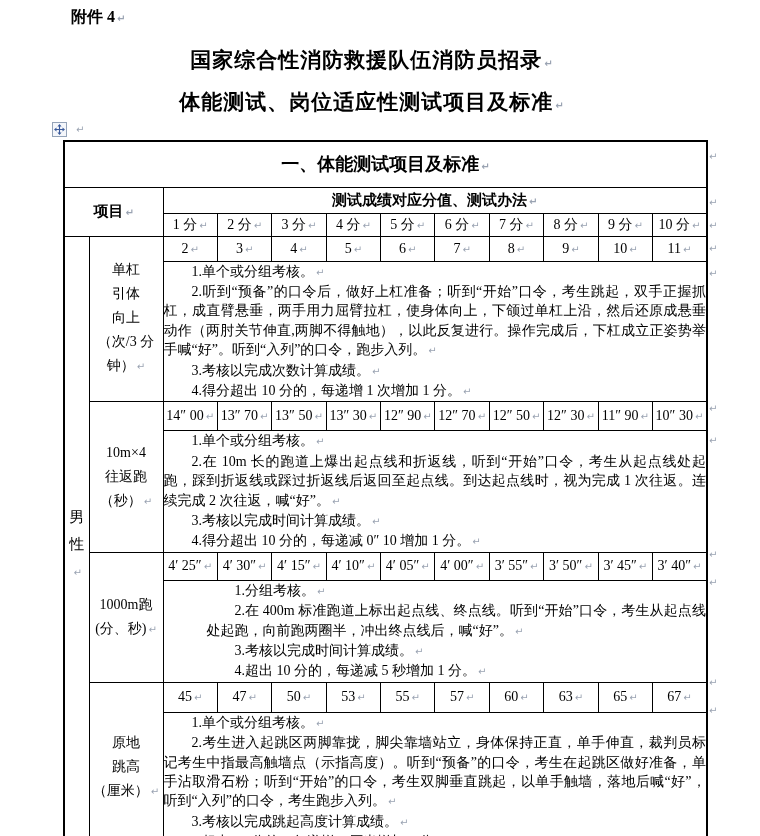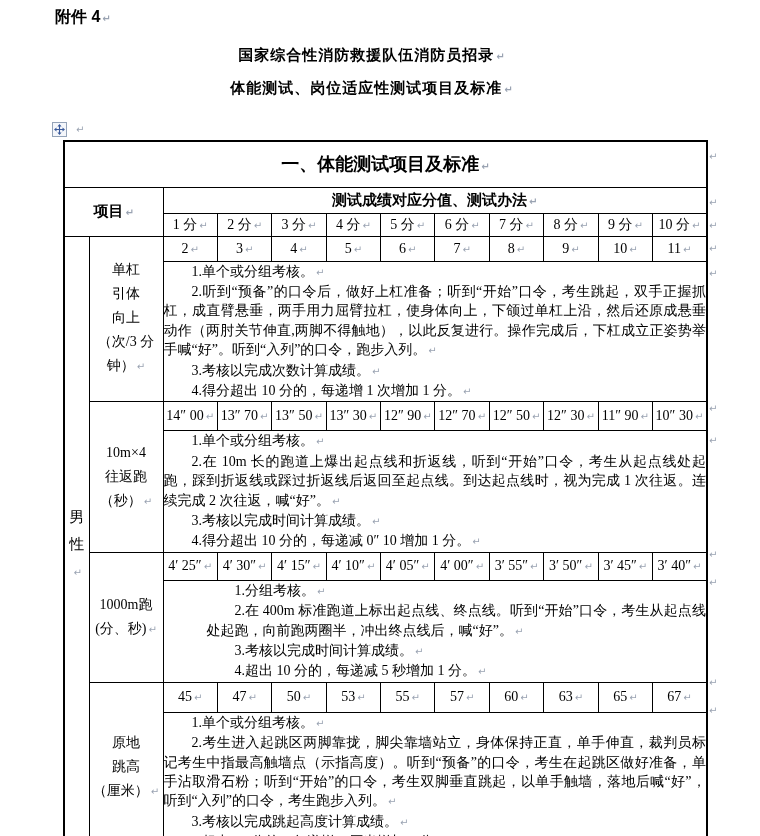--- a/index.html
+++ b/index.html
@@ -1,21 +1,21 @@
 <!DOCTYPE html>
 <html><head>
 <meta charset="utf-8">
 <style>
   html,body{margin:0;padding:0;background:#fff;}
   .page{position:relative;width:760px;height:836px;background:#ffffff;overflow:hidden;
         font-family:"Liberation Serif","DejaVu Serif",serif;color:#000;}
-  .attachment{position:absolute;left:55px;top:7px;font-family:Liberation Sans, sans-serif;
+  .attachment{position:absolute;left:71px;top:7px;font-family:Liberation Serif, serif;
         font-weight:bold;font-size:16px;}
   .doc-title{position:absolute;top:46px;left:0;width:744px;text-align:center;
-        font-family:Liberation Serif, serif;font-weight:bold;font-size:15px;}
+        font-family:Liberation Serif, serif;font-weight:bold;font-size:21px;}
   .doc-title .tline{margin:0 0 14px 0;letter-spacing:1px;}
   
   .pm::after{content:"↵";color:#9aa3b2;font-size:10px;margin-left:2px;font-family:"DejaVu Sans",sans-serif;}
   .rem::after{content:"↵";color:#9aa3b2;font-size:10px;font-family:"DejaVu Sans",sans-serif;}
   .loose-mark{position:absolute;color:#9aa3b2;font-size:10px;font-family:"DejaVu Sans",sans-serif;}
   
   .tbl-handle{position:absolute;left:52px;top:122px;width:15px;height:15px;border:1px solid #94a3b8;
         background:#f4f6fa;display:flex;align-items:center;justify-content:center;box-sizing:border-box;cursor:move;}
   .tbl-handle svg{display:block;}
   

